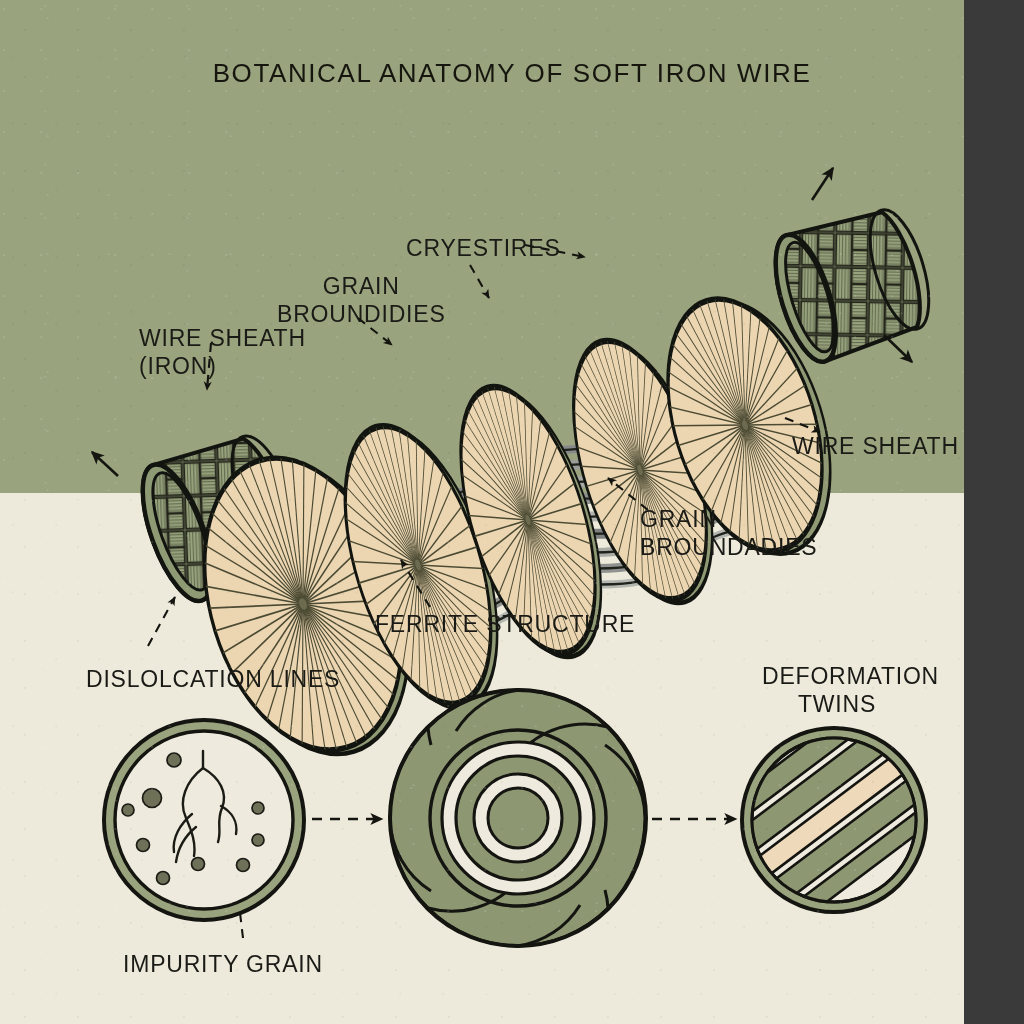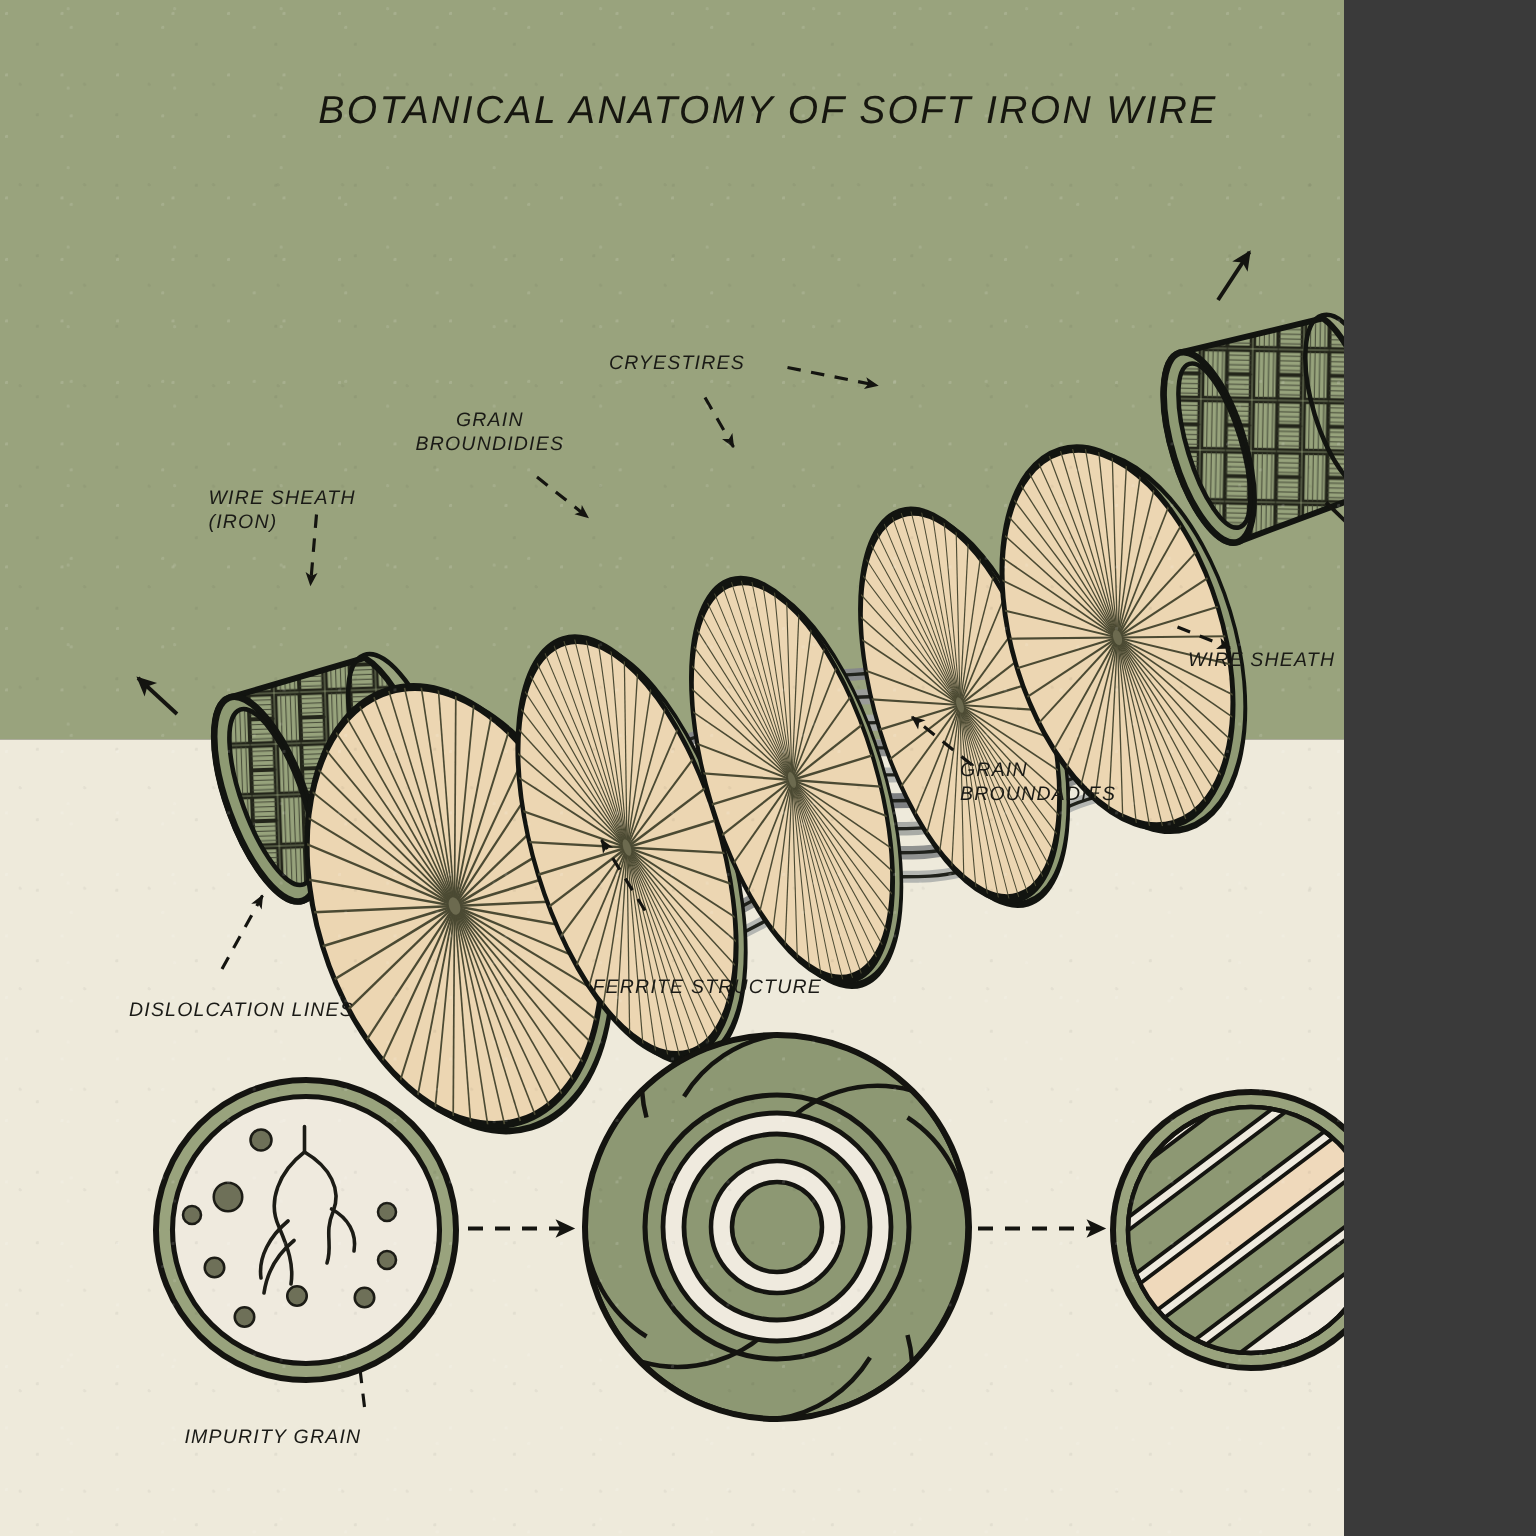--- a/index.html
+++ b/index.html
@@ -1,42 +1,41 @@
 <!DOCTYPE html>
 <html><head>
 <meta charset="utf-8">
 <title>Botanical Anatomy of Soft Iron Wire</title>
 <style>
   html,body{margin:0;padding:0;background:#3a3a3a;}
   #stage{
     position:relative;
-    width:896px;height:1024px;
+    width:964px;height:1024px;
     overflow:hidden;
     font-family:"Liberation Sans", sans-serif;
-    font-style:italic;
   }
   #bg-green{position:absolute;left:0;top:0;width:1024px;height:493px;background:#99a37d;}
   #bg-cream{position:absolute;left:0;top:493px;width:1024px;height:531px;background:#eeeadb;}
   
   #grain{
     position:absolute;left:0;top:0;width:1024px;height:1024px;
     opacity:.30;pointer-events:none;
     background-image:
       radial-gradient(circle at 12% 22%, rgba(255,255,255,.45) 0 1px, transparent 1.2px),
       radial-gradient(circle at 47% 63%, rgba(0,0,0,.16) 0 1px, transparent 1.2px),
       radial-gradient(circle at 78% 31%, rgba(255,255,255,.40) 0 1px, transparent 1.2px),
       radial-gradient(circle at 31% 84%, rgba(0,0,0,.13) 0 1px, transparent 1.2px),
       radial-gradient(circle at 64% 11%, rgba(255,255,255,.35) 0 1px, transparent 1.2px);
     background-size:37px 41px, 53px 47px, 61px 59px, 43px 67px, 71px 53px;
   }
   #art{position:absolute;left:0;top:0;width:1024px;height:1024px;}
   .lbl{
     position:absolute;
     color:#1a1a16;
-    font-size:13px;
+    font-size:23px;
     letter-spacing:.8px;
     line-height:1.22;
     white-space:pre;
     font-weight:400;
   }
   #title{
     position:absolute;
     left:0;top:58px;width:1024px;
     text-align:center;
     color:#16160f;
@@ -329,20 +328,22 @@
   <div class="lbl" style="left:277px;top:272px;text-align:center;">GRAIN
 BROUNDIDIES</div>
 
   <div class="lbl" style="left:406px;top:234px;">CRYESTIRES</div>
 
   <div class="lbl" style="left:792px;top:432px;">WIRE SHEATH</div>
 
   <div class="lbl" style="left:640px;top:505px;">GRAIN
 BROUNDADIES</div>
 
-  <div class="lbl" style="left:395px;top:610px;margin-top:40px;">FERRITE STRUCTURE</div>
+  <div class="lbl" style="left:375px;top:610px;">FERRITE STRUCTURE</div>
 
   <div class="lbl" style="left:86px;top:665px;">DISLOLCATION LINES</div>
 
   <div class="lbl" style="left:123px;top:950px;">IMPURITY GRAIN</div>
 
+  <div class="lbl" style="left:762px;top:662px;text-align:center;width:150px;">DEFORMATION
+TWINS</div>
 
 </div>
 
 </body></html>

